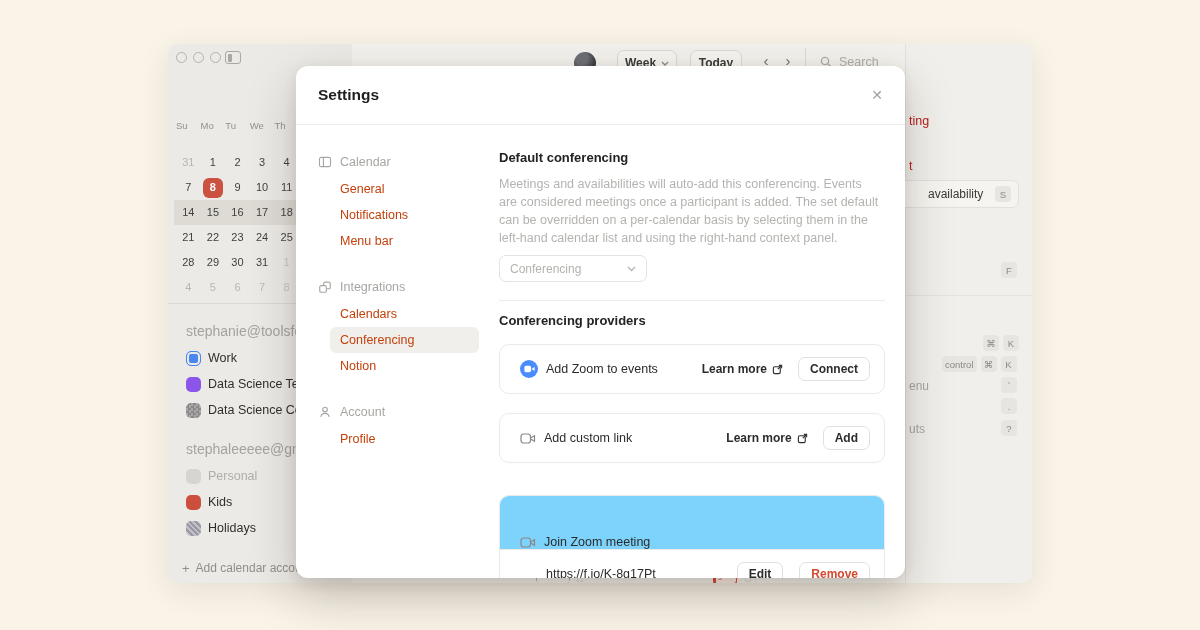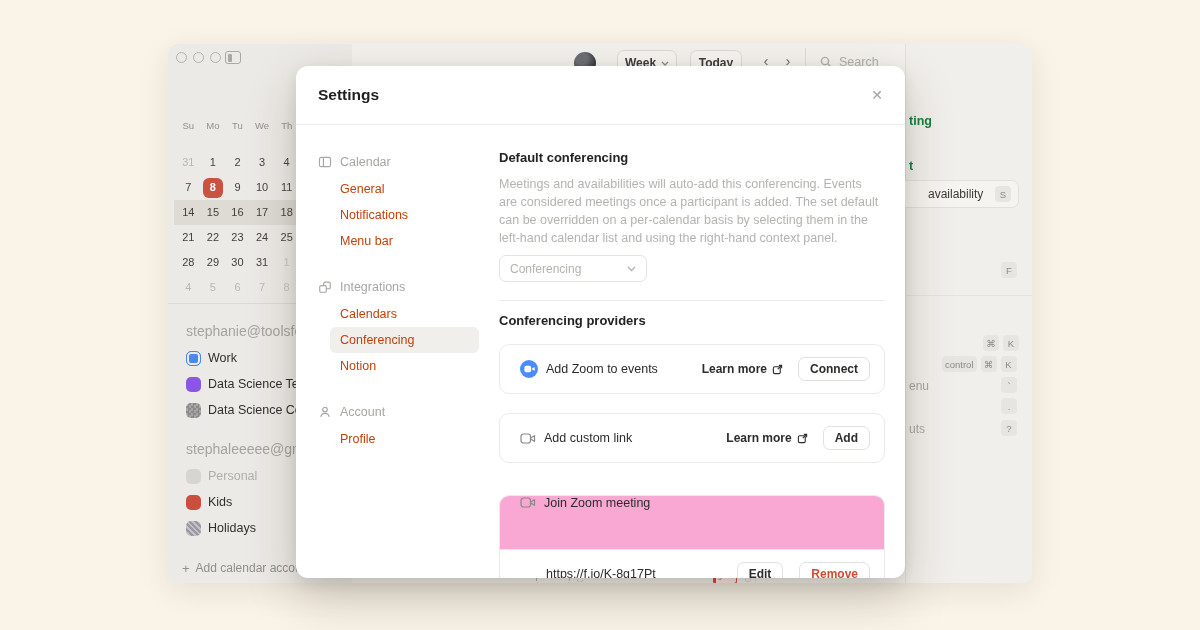--- a/index.html
+++ b/index.html
@@ -13,21 +13,21 @@
 
   
   .app-sidebar { position:absolute; left:0; top:0; width:184px; height:100%; background:#eceae6; }
   .traffic-lights { position:absolute; left:8px; top:8px; display:flex; gap:6px; align-items:center; }
   .tl { width:11px; height:11px; border-radius:50%; border:1.3px solid #b3b1ad; }
   .panel-toggle { position:absolute; left:57px; top:7px; width:16px; height:13px; border:1.4px solid #aaa8a4; border-radius:3px; }
   .panel-toggle::before { content:''; position:absolute; left:1.5px; top:1.5px; bottom:1.5px; width:4px; background:#aaa8a4; border-radius:1px; }
 
   .mini-cal { position:absolute; left:8px; top:74px; width:176px; }
   .mc-head { display:flex; height:16px; }
-  .mc-head span { width:24.6px; text-align:center; font-size:9.5px; color:#92908c; line-height:16px; }
+  .mc-head span { width:24.6px; text-align:left; font-size:9.5px; color:#92908c; line-height:16px; }
   .mc-rows { margin-top:16px; position:relative; }
   .mc-row { display:flex; height:25px; position:relative; }
   .mc-row.sel::before { content:''; position:absolute; left:-2px; top:0; width:178px; height:25px; background:#dedbd5; }
   .mc-c { position:relative; width:24.6px; height:25px; line-height:25px; text-align:center;
     font-size:11px; color:#403f3d; z-index:1; cursor:default; }
   .mc-c.muted { color:#b8b6b2; }
   .mc-c.today { color:#fff; font-weight:bold; }
   .mc-c.today::before { content:''; position:absolute; left:50%; top:50%; transform:translate(-50%,-50%);
     width:20px; height:20px; border-radius:6px; background:var(--red); z-index:-1; }
 
@@ -56,21 +56,21 @@
   .tb-arrow { position:absolute; top:5px; width:20px; height:22px; display:flex; align-items:center;
     justify-content:center; color:#6f6d6a; font-size:15px; cursor:pointer; }
   .tb-prev { left:404px; } .tb-next { left:426px; }
   .tb-vline { position:absolute; left:453px; top:4px; width:1px; height:20px; background:#dcdad6; }
   .tb-search { position:absolute; left:468px; top:6px; display:flex; align-items:center; gap:7px;
     color:#b0aeaa; font-size:12.5px; height:24px; cursor:text; }
 
   
   .right-panel { position:absolute; left:737px; top:0; width:127px; height:100%;
     background:#f1efeb; border-left:1px solid #e3e1dd; }
-  .rp-frag { position:absolute; font-size:12.5px; font-weight:bold; color:#15803d; }
+  .rp-frag { position:absolute; font-size:12.5px; font-weight:normal; color:#b91c1c; }
   .rp-frag-grey { position:absolute; font-size:12px; color:#a6a4a0; }
   .rp-availability { position:absolute; left:-15px; top:136px; width:128px; height:28px;
     background:#f6f4f0; border:1px solid #e2e0dc; border-radius:7px;
     display:flex; align-items:center; cursor:pointer; }
   .rp-availability .lbl { margin-left:36px; font-size:12px; color:#3a3a38; flex:1; }
   .kc { display:inline-flex; align-items:center; justify-content:center; min-width:16px; height:16px;
     padding:0 3px; background:#e7e5e1; border-radius:4px; font-size:9.5px; color:#8b8987; }
   .rp-availability .kc { margin-right:7px; }
   .rp-div { position:absolute; left:0; top:251px; width:100%; height:1px; background:#e5e3df; }
   .rp-key { position:absolute; }
@@ -123,21 +123,21 @@
   .cam-ic { width:16px; height:13px; color:#8a8886; }
   .pc-title { font-size:12.5px; color:#2c2c2a; flex:1; }
   .pc-right { display:flex; align-items:center; gap:15px; }
   .learn { display:flex; align-items:center; gap:5px; font-size:12px; font-weight:bold;
     color:#2c2c2a; cursor:pointer;justify-content:center; }
   .learn svg { width:11px; height:11px; }
   .btn { height:24px; padding:0 11px; border:1px solid #e2e0dc; border-radius:7px; background:#fff;
     font-family:"Liberation Sans", sans-serif; font-size:12px; font-weight:bold; color:#2c2c2a; cursor:pointer; }
   .btn.danger { color:var(--remove-red); }
   .card3 { margin-top:32px; overflow:hidden; }
-  .c3-head { height:53px; display:flex; align-items:flex-start; padding:0 14px 0 20px; background:#f9a8d4; }
+  .c3-head { height:53px; display:flex; align-items:flex-end; padding:0 14px 0 20px; background:#7dd3fc; }
   .c3-div { height:1px; background:#eceae7; }
   .c3-row { height:48px; display:flex; align-items:center; padding:0 14px 0 46px; background:#fff; }
   .c3-url { flex:1; font-size:12.5px; color:#2c2c2a; }
   .c3-row .pc-right { gap:16px; }
 </style>
 </head>
 <body>
 
 <div class="page">
 

